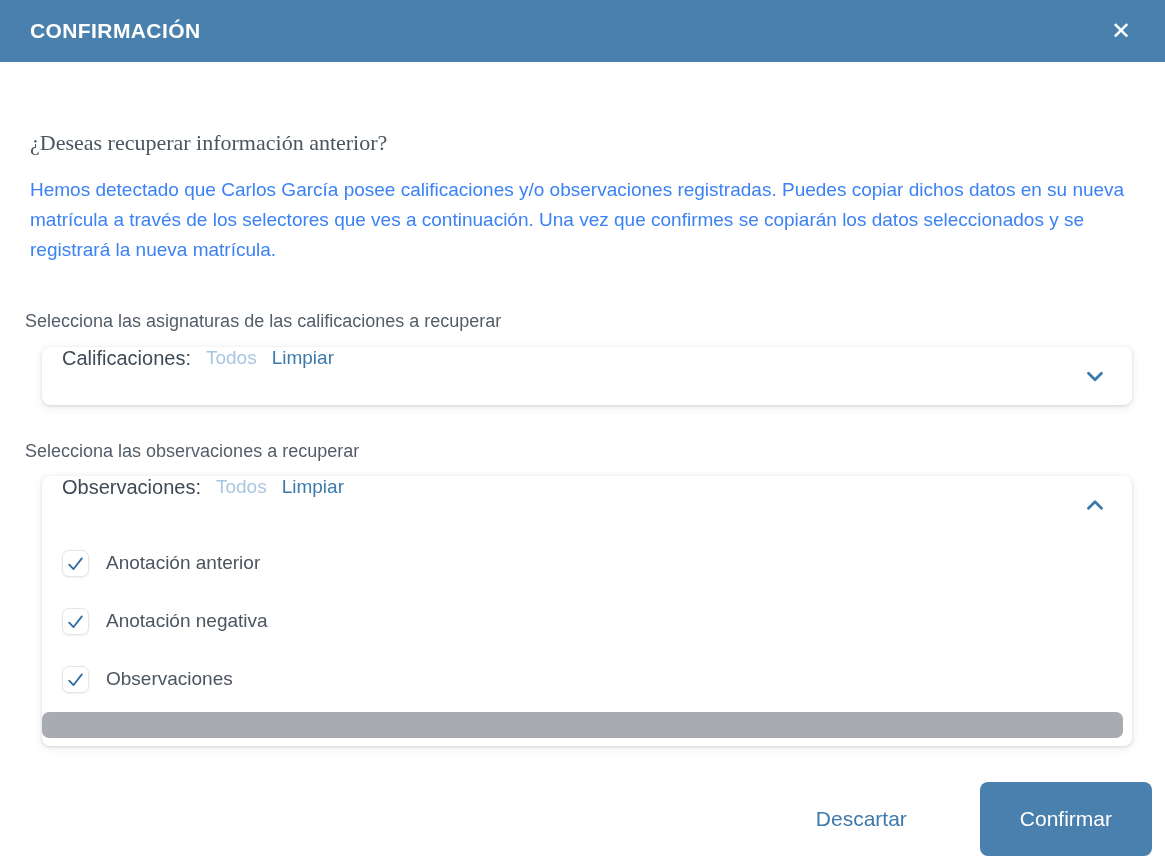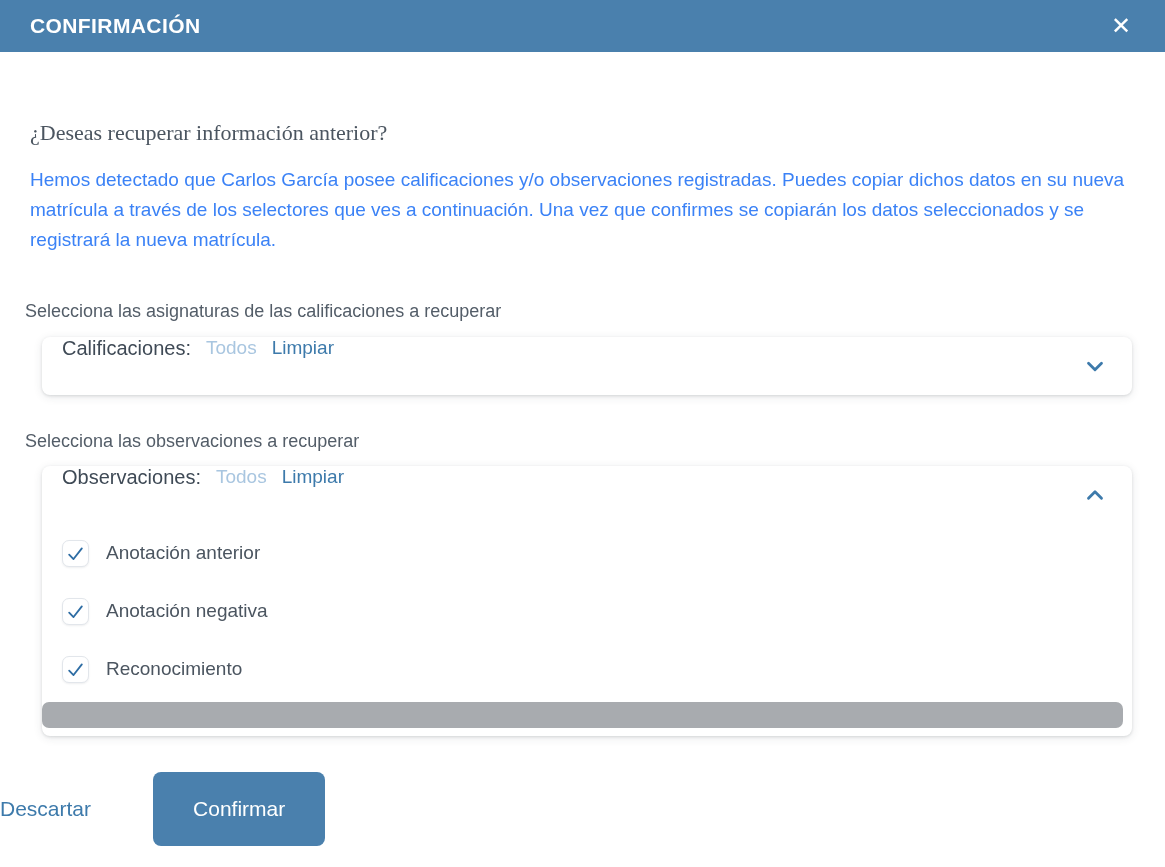--- a/index.html
+++ b/index.html
@@ -5,21 +5,21 @@
   * { box-sizing: border-box; margin: 0; padding: 0; }
   html, body { width: 1165px; height: 867px; overflow: hidden; }
   body {
     background: #ffffff;
     font-family: "Liberation Sans", sans-serif;
     color: #4b5560;
   }
 
   
   .dialog-header {
-    height: 52px;
+    height: 62px;
     background: #4a80ad;
     display: flex;
     align-items: center;
     justify-content: space-between;
     padding: 0 28px 0 30px;
   }
   .dialog-header .title {
     color: #ffffff;
     font-size: 21px;
     font-weight: 700;
@@ -119,22 +119,23 @@
     margin: 4px 9px 4px 0;
     background: #a8abaf;
     border-radius: 7px;
     cursor: pointer;
   }
 
   
   .dialog-footer {
     display: flex;
     align-items: center;
-    justify-content: flex-start;
+    justify-content: flex-end;
     margin: 36px 13px 0 0;
+    gap: 11px;
   }
   .discard-btn {
     background: none;
     border: none;
     color: #3d7aab;
     font-size: 21px;
     font-family: "Liberation Sans", sans-serif;
     cursor: pointer;
     margin-right: 62px;
   }
@@ -208,21 +209,21 @@
     </span>
     <span class="option-label">Anotación negativa</span>
   </div>
 
   <div class="option-row">
     <span class="checkbox">
       <svg width="19" height="19" viewBox="0 0 24 24" fill="none" stroke="#2e6da4" stroke-width="2.3" stroke-linecap="round" stroke-linejoin="round">
           <polyline points="4,13.5 9.5,19 20,5.5"></polyline>
         </svg>
     </span>
-    <span class="option-label">Reconocimiento</span>
+    <span class="option-label">Observaciones</span>
   </div>
 
   <div class="scrollbar-track"></div>
 </div>
 
 <div class="dialog-footer">
   <button class="discard-btn">Descartar</button>
   <button class="confirm-btn">Confirmar</button>
 </div>
 

